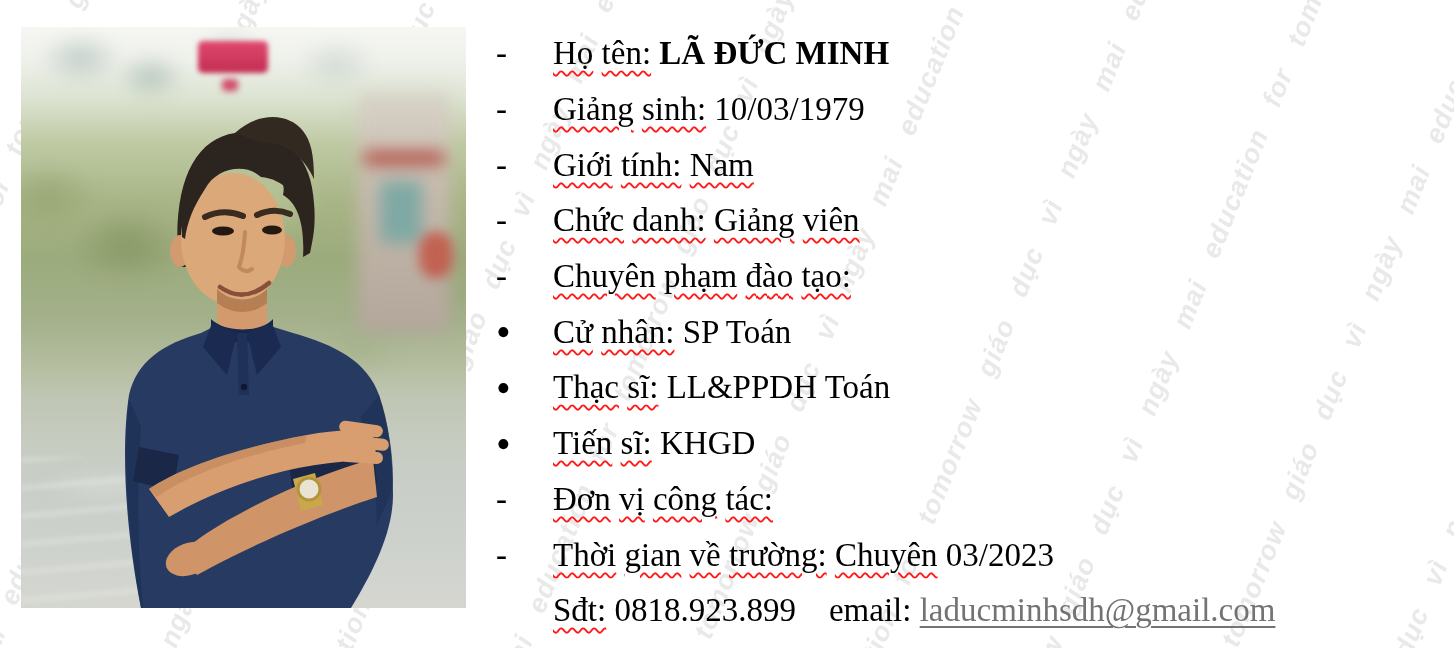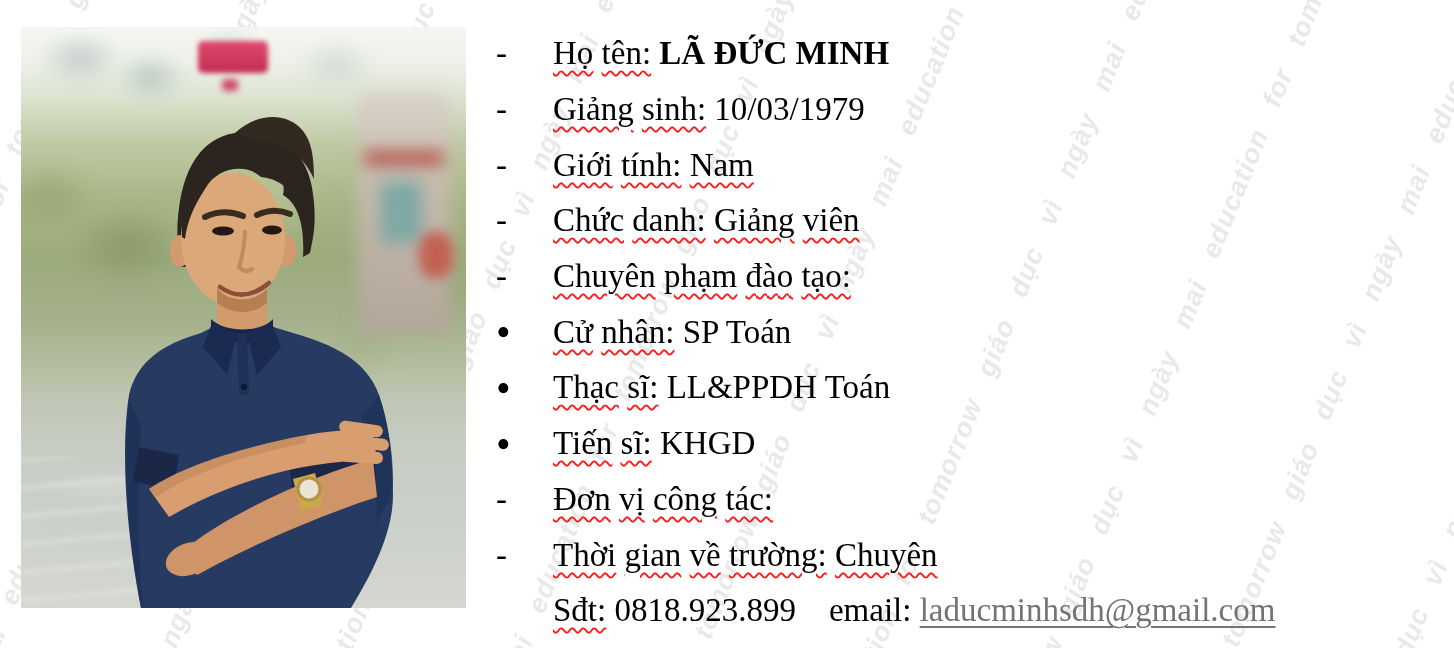--- a/index.html
+++ b/index.html
@@ -214,17 +214,17 @@
   <div class="content">
       <div class="line"><span class="bullet">-</span><span class="seg sp">Họ</span><span class="seg"> </span><span class="seg sp">tên:</span><span class="seg"> </span><span class="seg bold">LÃ ĐỨC MINH</span></div>
       <div class="line"><span class="bullet">-</span><span class="seg sp">Giảng</span><span class="seg"> </span><span class="seg sp">sinh:</span><span class="seg"> 10/03/1979</span></div>
       <div class="line"><span class="bullet">-</span><span class="seg sp">Giới</span><span class="seg"> </span><span class="seg sp">tính:</span><span class="seg"> </span><span class="seg sp">Nam</span></div>
       <div class="line"><span class="bullet">-</span><span class="seg sp">Chức</span><span class="seg"> </span><span class="seg sp">danh:</span><span class="seg"> </span><span class="seg sp">Giảng</span><span class="seg"> </span><span class="seg sp">viên</span></div>
       <div class="line"><span class="bullet">-</span><span class="seg sp">Chuyên</span><span class="seg"> </span><span class="seg sp">phạm</span><span class="seg"> </span><span class="seg sp">đào</span><span class="seg"> </span><span class="seg sp">tạo:</span></div>
       <div class="line"><span class="bullet dot">•</span><span class="seg sp">Cử</span><span class="seg"> </span><span class="seg sp">nhân:</span><span class="seg"> SP Toán</span></div>
       <div class="line"><span class="bullet dot">•</span><span class="seg sp">Thạc</span><span class="seg"> </span><span class="seg sp">sĩ:</span><span class="seg"> LL&amp;PPDH Toán</span></div>
       <div class="line"><span class="bullet dot">•</span><span class="seg sp">Tiến</span><span class="seg"> </span><span class="seg sp">sĩ:</span><span class="seg"> KHGD</span></div>
       <div class="line"><span class="bullet">-</span><span class="seg sp">Đơn</span><span class="seg"> </span><span class="seg sp">vị</span><span class="seg"> </span><span class="seg sp">công</span><span class="seg"> </span><span class="seg sp">tác:</span></div>
-      <div class="line"><span class="bullet">-</span><span class="seg sp">Thời</span><span class="seg"> </span><span class="seg sp">gian</span><span class="seg"> </span><span class="seg sp">về</span><span class="seg"> </span><span class="seg sp">trường:</span><span class="seg"> </span><span class="seg sp">Chuyên</span></div>
+      <div class="line"><span class="bullet">-</span><span class="seg sp">Thời</span><span class="seg"> </span><span class="seg sp">gian</span><span class="seg"> </span><span class="seg sp">về</span><span class="seg"> </span><span class="seg sp">trường:</span><span class="seg"> </span><span class="seg sp">Chuyên</span><span class="seg"> 03/2023</span></div>
       <div class="line"><span class="bullet"></span><span class="seg sp">Sđt:</span><span class="seg"> 0818.923.899    email: </span><a class="seg link" href="#">laducminhsdh@gmail.com</a></div>
     </div>
 
 </div>
 
 </body></html>

